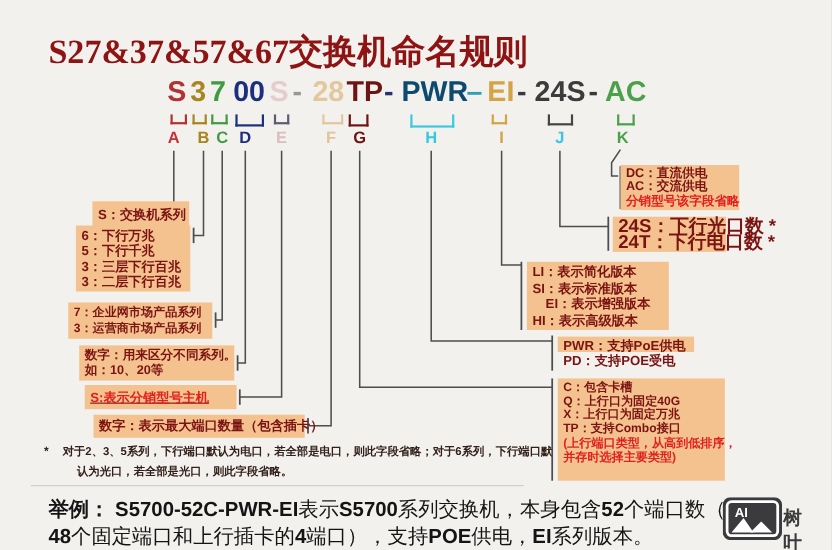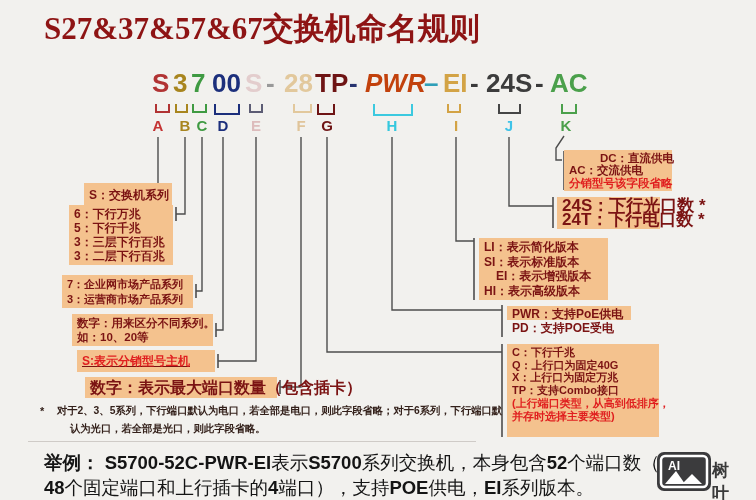--- a/index.html
+++ b/index.html
@@ -1,18 +1,18 @@
 <!DOCTYPE html>
 <html><head>
 <meta charset="utf-8">
 <style>
   html,body{margin:0;padding:0;background:#dcdcdc;}
   #stage{position:relative;width:756px;height:500px;background:#f2f1ee;overflow:hidden;
          font-family:"Liberation Sans",sans-serif;}
-  .title{position:absolute;left:44px;top:8px;font-family:"Liberation Serif",serif;
+  .title{position:absolute;left:44px;top:26px;font-family:"Liberation Serif",serif;
          font-weight:bold;font-size:31px;color:#8e1414;white-space:nowrap;}
   .seg{position:absolute;top:70px;font-weight:bold;font-size:26px;line-height:1;white-space:pre;}
   .bracket{position:absolute;top:104px;height:9px;border:2px solid;border-top:none;box-sizing:border-box;}
   .letter{position:absolute;top:118px;font-weight:bold;font-size:15px;transform:translateX(-50%);line-height:1;}
   svg.conn{position:absolute;left:0;top:0;pointer-events:none;z-index:1;}
   .abox{position:absolute;background:#f4c28e;color:#7b1313;font-weight:bold;
         padding:2px 5px;box-sizing:border-box;white-space:nowrap;z-index:2;font-size:12px;}
   .abox .red{color:#e01f1f;}
   .fn{position:absolute;font-size:10.3px;font-weight:bold;color:#33201a;white-space:nowrap;z-index:2;}
   .fn-bullet{position:absolute;font-size:11px;font-weight:bold;color:#33201a;z-index:2;}
@@ -57,21 +57,21 @@
   <div id="model-row">
       <span class="seg" style="left: 152px; color: rgb(177, 51, 51);">S</span>
       <span class="seg" style="left: 173px; color: rgb(168, 133, 30);">3</span>
       <span class="seg" style="left: 191px; color: rgb(63, 154, 66);">7</span>
       <span class="seg" style="left: 212px; color: rgb(28, 47, 124);">00</span>
       <span class="seg" style="left: 245px; color: rgb(227, 205, 205);">S</span>
       <span class="seg" style="left: 266px; color: rgb(153, 153, 153);">-</span>
       <span class="seg" style="left: 284px; color: rgb(226, 200, 156);">28</span>
       <span class="seg" style="left: 315px; color: rgb(110, 20, 20);">TP</span>
       <span class="seg" style="left: 349px; color: rgb(39, 51, 111);">-</span>
-      <span class="seg" style="left: 365px; color: #c2410c; font-style: italic;">PWR</span>
+      <span class="seg" style="left: 365px; color: #0c4a6e;">PWR</span>
       <span class="seg" style="left: 424px; color: rgb(47, 159, 184);">–</span>
       <span class="seg" style="left: 443px; color: rgb(211, 163, 69);">EI</span>
       <span class="seg" style="left: 470px; color: rgb(58, 58, 58);">-</span>
       <span class="seg" style="left: 486px; color: rgb(60, 60, 60);">24S</span>
       <span class="seg" style="left: 535px; color: rgb(58, 58, 58);">-</span>
       <span class="seg" style="left: 550px; color: rgb(75, 160, 75);">AC</span>
     </div>
   <div id="bracket-row">
       <div class="bracket" style="left: 155px; width: 15px; border-color: rgb(177, 51, 51);"></div>
       <div class="bracket" style="left: 175px; width: 13px; border-color: rgb(168, 133, 30);"></div>
@@ -112,44 +112,44 @@
         <div class="line" style="line-height: 14.5px;">7：企业网市场产品系列</div>
         <div class="line" style="line-height: 14.5px;">3：运营商市场产品系列</div>
       </div>
       <div class="abox" style="left: 72px; top: 314px; width: 141px; height: 32px; background: rgb(244, 194, 142); color: rgb(123, 19, 19); font-size: 11.5px;">
         <div class="line" style="line-height: 14px;">数字：用来区分不同系列。</div>
         <div class="line" style="line-height: 14px;">如：10、20等</div>
       </div>
       <div class="abox" style="left: 77px; top: 350px; width: 138px; height: 22px; background: rgb(244, 194, 142); color: rgb(123, 19, 19); text-decoration: underline;">
         <div class="line red" style="line-height: 18px;">S:表示分销型号主机</div>
       </div>
-      <div class="abox" style="left: 85px; top: 377px; width: 192px; height: 21px; background: rgb(244, 194, 142); color: rgb(123, 19, 19); font-size: 16px;">
+      <div class="abox" style="left: 85px; top: 377px; width: 192px; height: 21px; background: rgb(244, 194, 142); color: rgb(123, 19, 19); font-size: 12px;">
         <div class="line" style="line-height: 17px;">数字：表示最大端口数量（包含插卡）</div>
       </div>
       <div class="abox" style="left: 564px; top: 150px; width: 108px; height: 41px; background: rgb(244, 194, 142); color: rgb(123, 19, 19); font-size: 11.5px;">
-        <div class="line" style="line-height: 12.3333px; margin-left: 31px;">DC：直流供电</div>
+        <div class="line" style="line-height: 12.3333px;">DC：直流供电</div>
         <div class="line" style="line-height: 12.3333px;">AC：交流供电</div>
         <div class="line red" style="line-height: 12.3333px;">分销型号该字段省略</div>
       </div>
       <div class="abox" style="left: 557px; top: 197px; width: 103px; height: 32px; background: rgb(244, 194, 142); color: rgb(123, 19, 19); font-size: 17px;">
         <div class="line" style="line-height: 14px;">24S：下行光口数 *</div>
         <div class="line" style="line-height: 14px;">24T：下行电口数 *</div>
       </div>
       <div class="abox" style="left: 479px; top: 238px; width: 129px; height: 62px; background: rgb(244, 194, 142); color: rgb(123, 19, 19);">
         <div class="line" style="line-height: 14.5px;">LI：表示简化版本</div>
         <div class="line" style="line-height: 14.5px;">SI：表示标准版本</div>
         <div class="line" style="line-height: 14.5px; padding-left: 12px;">EI：表示增强版本</div>
         <div class="line" style="line-height: 14.5px;">HI：表示高级版本</div>
       </div>
       <div class="abox" style="left: 507px; top: 306px; width: 124px; height: 14px; background: rgb(244, 194, 142); color: rgb(123, 19, 19);">
         <div class="line" style="line-height: 13.5px;">PWR：支持PoE供电</div>
         <div class="line" style="line-height: 13.5px;">PD：支持POE受电</div>
       </div>
       <div class="abox" style="left: 507px; top: 344px; width: 152px; height: 93px; background: rgb(244, 194, 142); color: rgb(123, 19, 19); font-size: 11px;">
-        <div class="line" style="line-height: 12.7143px;">C：下行千兆</div>
+        <div class="line" style="line-height: 12.7143px;">C：包含卡槽</div>
         <div class="line" style="line-height: 12.7143px;">Q：上行口为固定40G</div>
         <div class="line" style="line-height: 12.7143px;">X：上行口为固定万兆</div>
         <div class="line" style="line-height: 12.7143px;">TP：支持Combo接口</div>
         <div class="line red" style="line-height: 12.7143px;">(上行端口类型，从高到低排序，</div>
         <div class="line red" style="line-height: 12.7143px;">并存时选择主要类型)</div>
       </div>
     </div>
 
   <div class="fn-bullet" style="left:40px;top:405px">*</div>
   <div class="fn" style="left:57px;top:404px">对于2、3、5系列，下行端口默认为电口，若全部是电口，则此字段省略；对于6系列，下行端口默</div>

